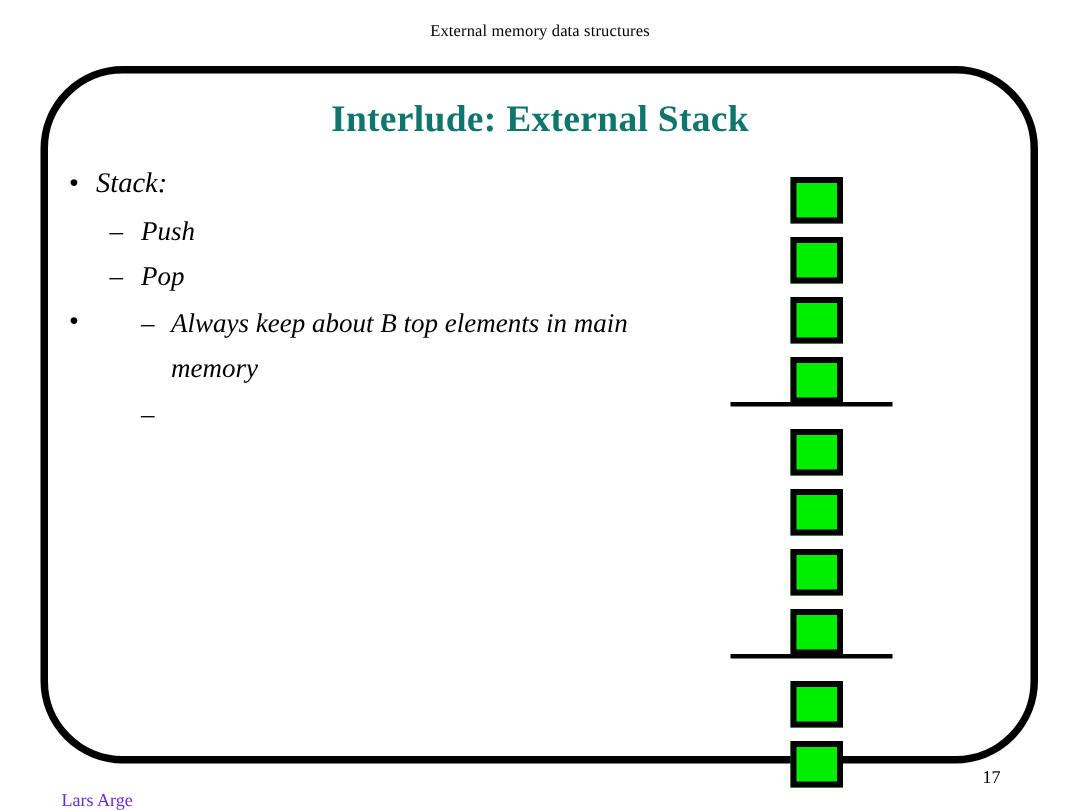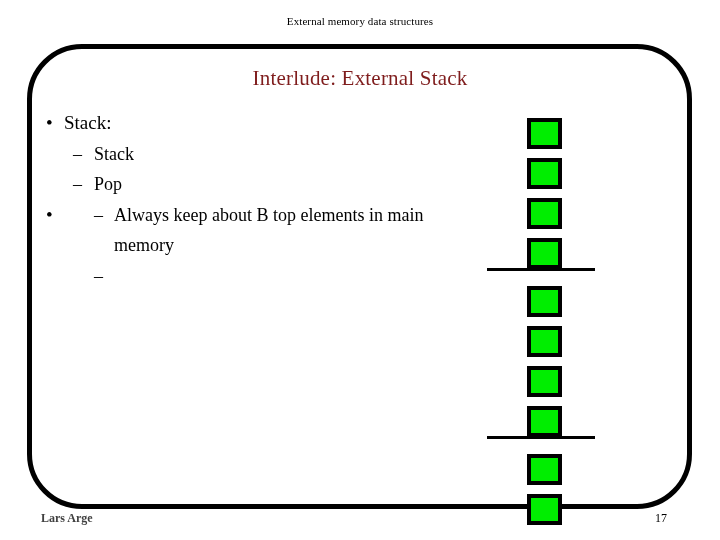--- a/index.html
+++ b/index.html
@@ -47,23 +47,23 @@
     background: transparent;
   }
 
   
   #slide-title {
     position: absolute;
     left: 0;
     top: 66px;
     width: 720px;
     text-align: center;
-    font-size: 21px;
-    font-weight: normal;
-    color: #7f1d1d;
+    font-size: 25px;
+    font-weight: bold;
+    color: #0f766e;
     letter-spacing: 0.2px;
   }
 
   
   #body-list {
     position: absolute;
     left: 38px;
     top: 108px;
     width: 390px;
     color: #000000;
@@ -97,20 +97,21 @@
     line-height: 30.5px;
   }
   .lvl2.deep {
     padding-left: 76px;
   }
   .lvl2.deep > .bullet-dash {
     left: 56px;
   }
   .txt {
     display: inline;
+    font-style: italic;
   }
 
   
   #stack-diagram {
     position: absolute;
     left: 485px;
     top: 118px;
     width: 112px;
     height: 370px;
   }
@@ -127,24 +128,23 @@
     left: 2px;
     width: 108px;
     height: 0;
     border-top: 3px solid #000000;
   }
 
   
   #footer-author {
     position: absolute;
     left: 41px;
-    top: 511px;
+    top: 526px;
     font-size: 12px;
-    color: #404040;
-    font-weight: bold;
+    color: #6d28d9;
   }
   #footer-pagenum {
     position: absolute;
     right: 24px;
     top: 511px;
     font-size: 12px;
     color: #000000;
   }
 </style>
 </head>
@@ -160,21 +160,21 @@
 
   <div id="body-list">
 
     <div class="lvl1">
       <span class="bullet-dot">•</span>
       <span class="txt">Stack:</span>
     </div>
 
     <div class="lvl2">
       <span class="bullet-dash">–</span>
-      <span class="txt">Stack</span>
+      <span class="txt">Push</span>
     </div>
 
     <div class="lvl2">
       <span class="bullet-dash">–</span>
       <span class="txt">Pop</span>
     </div>
 
     <div class="lvl1">
       <span class="bullet-dot">•</span>
     </div>

